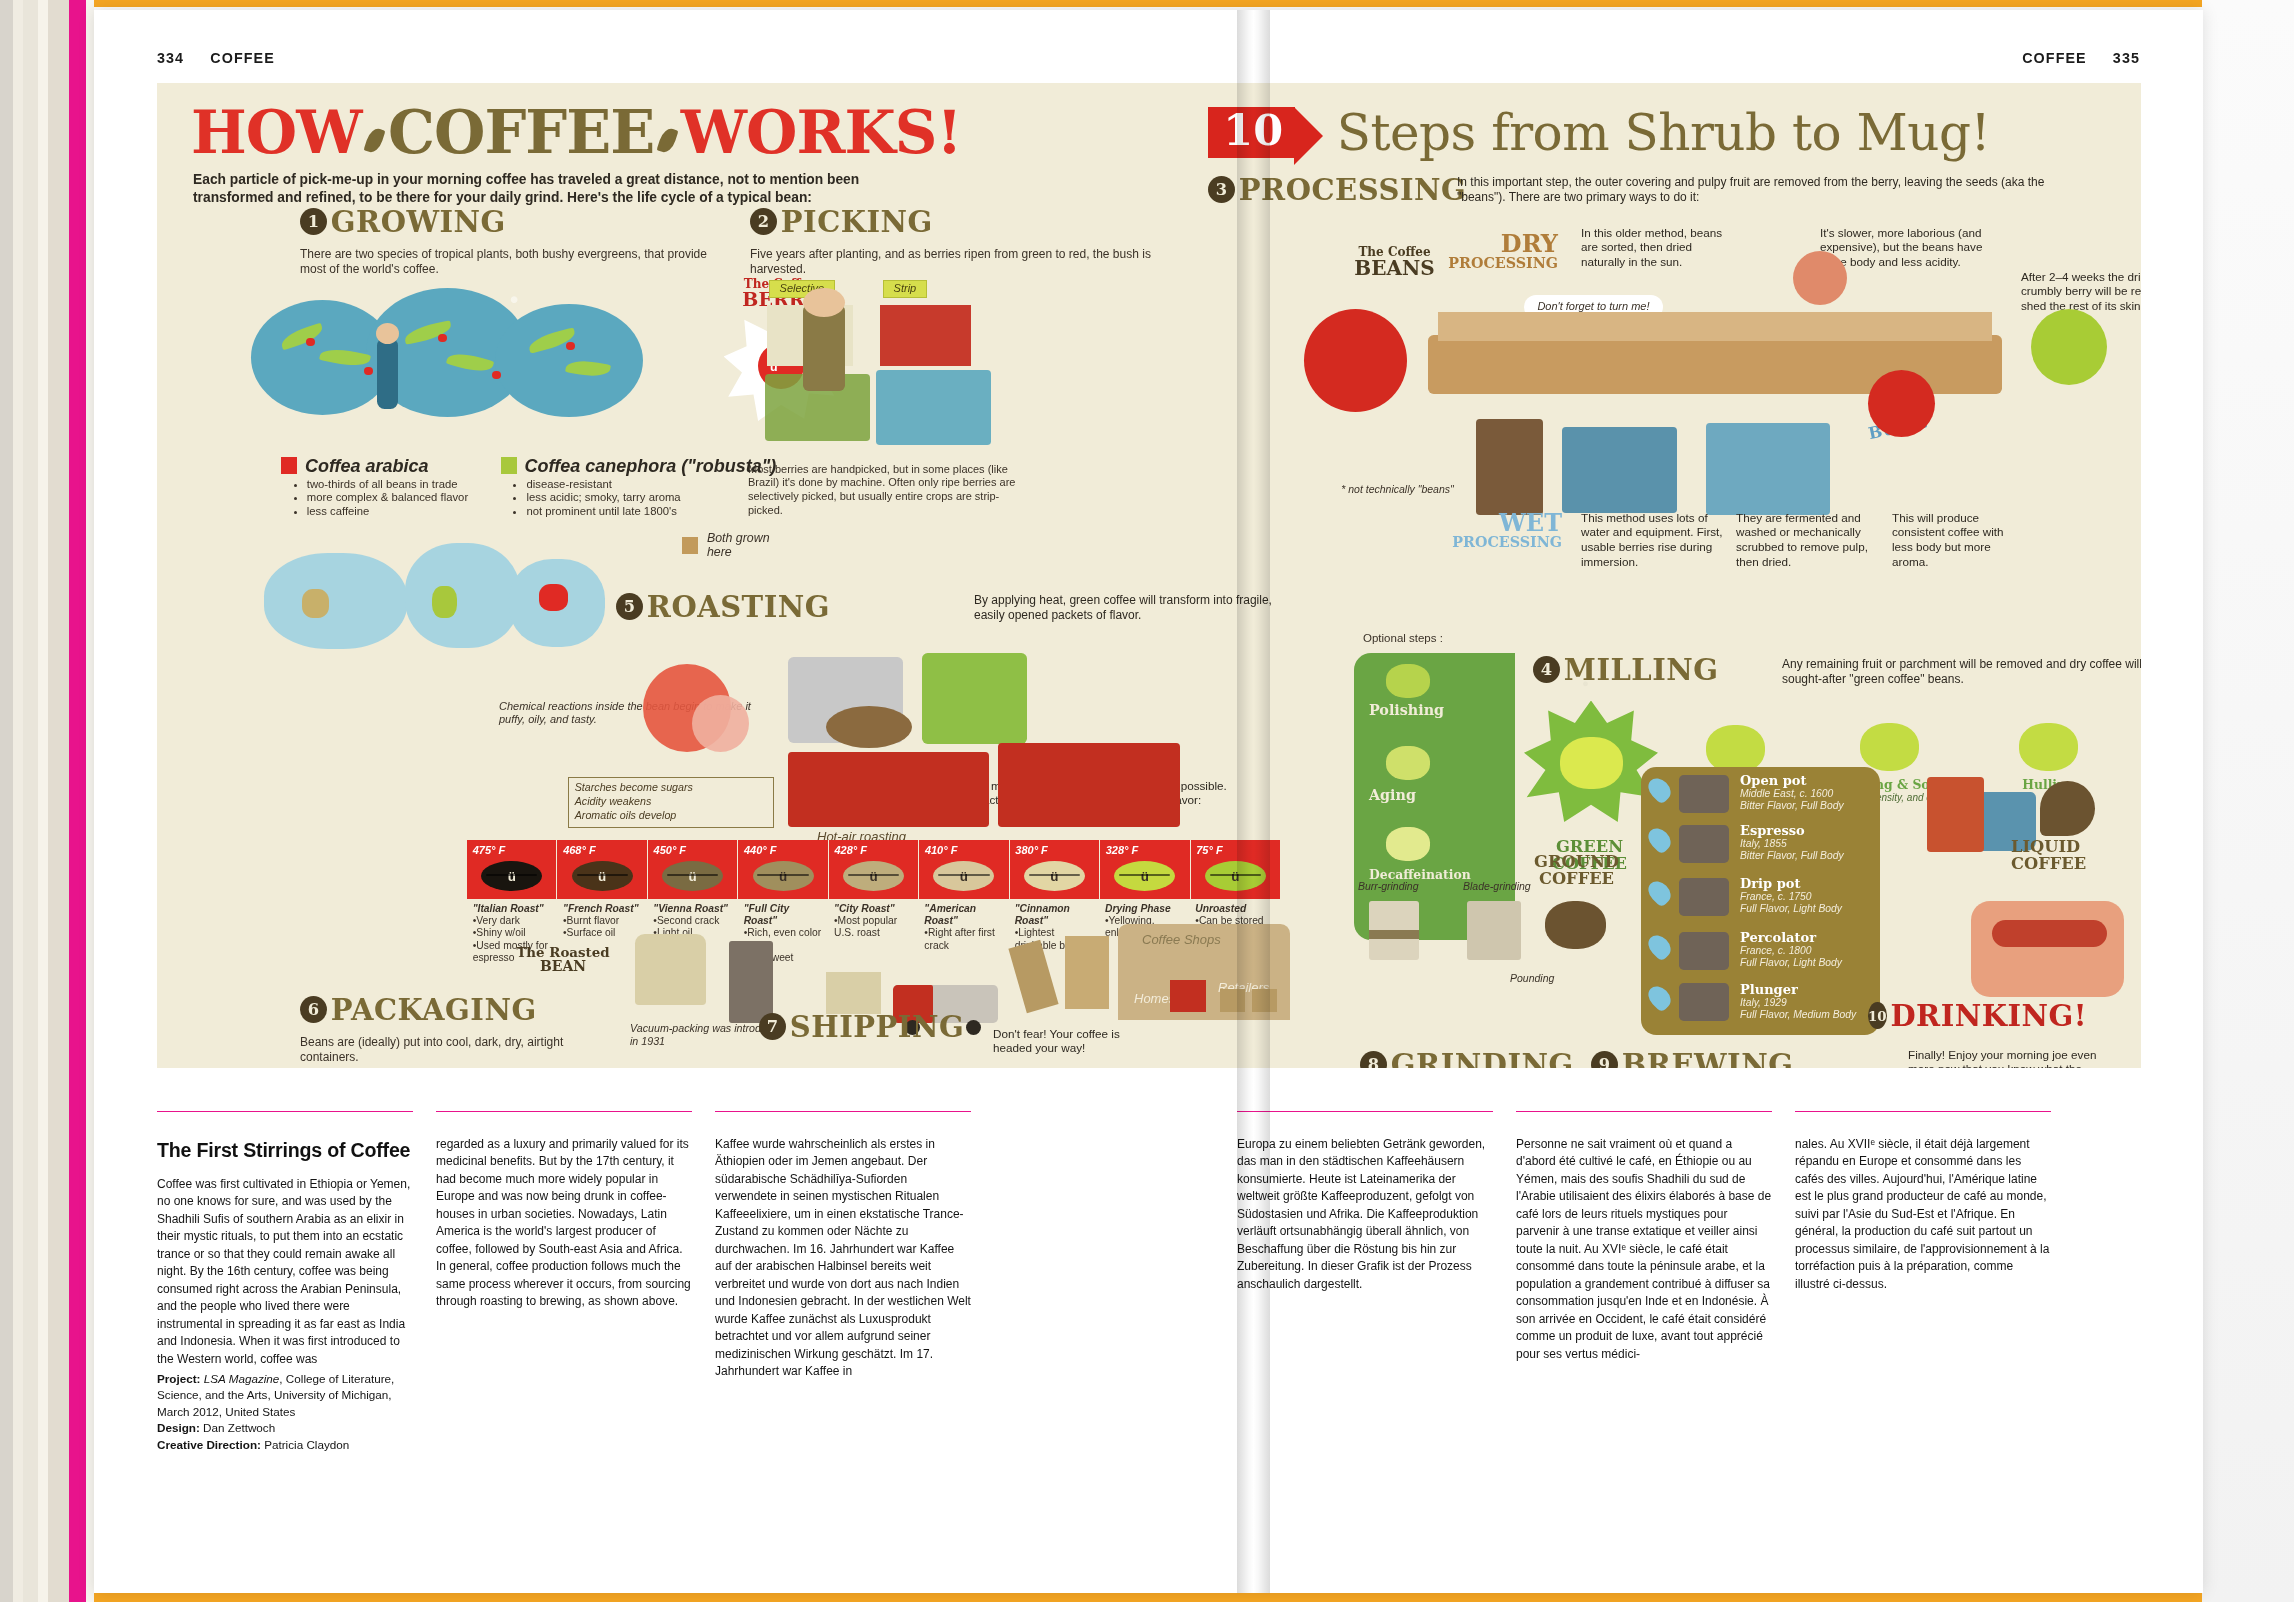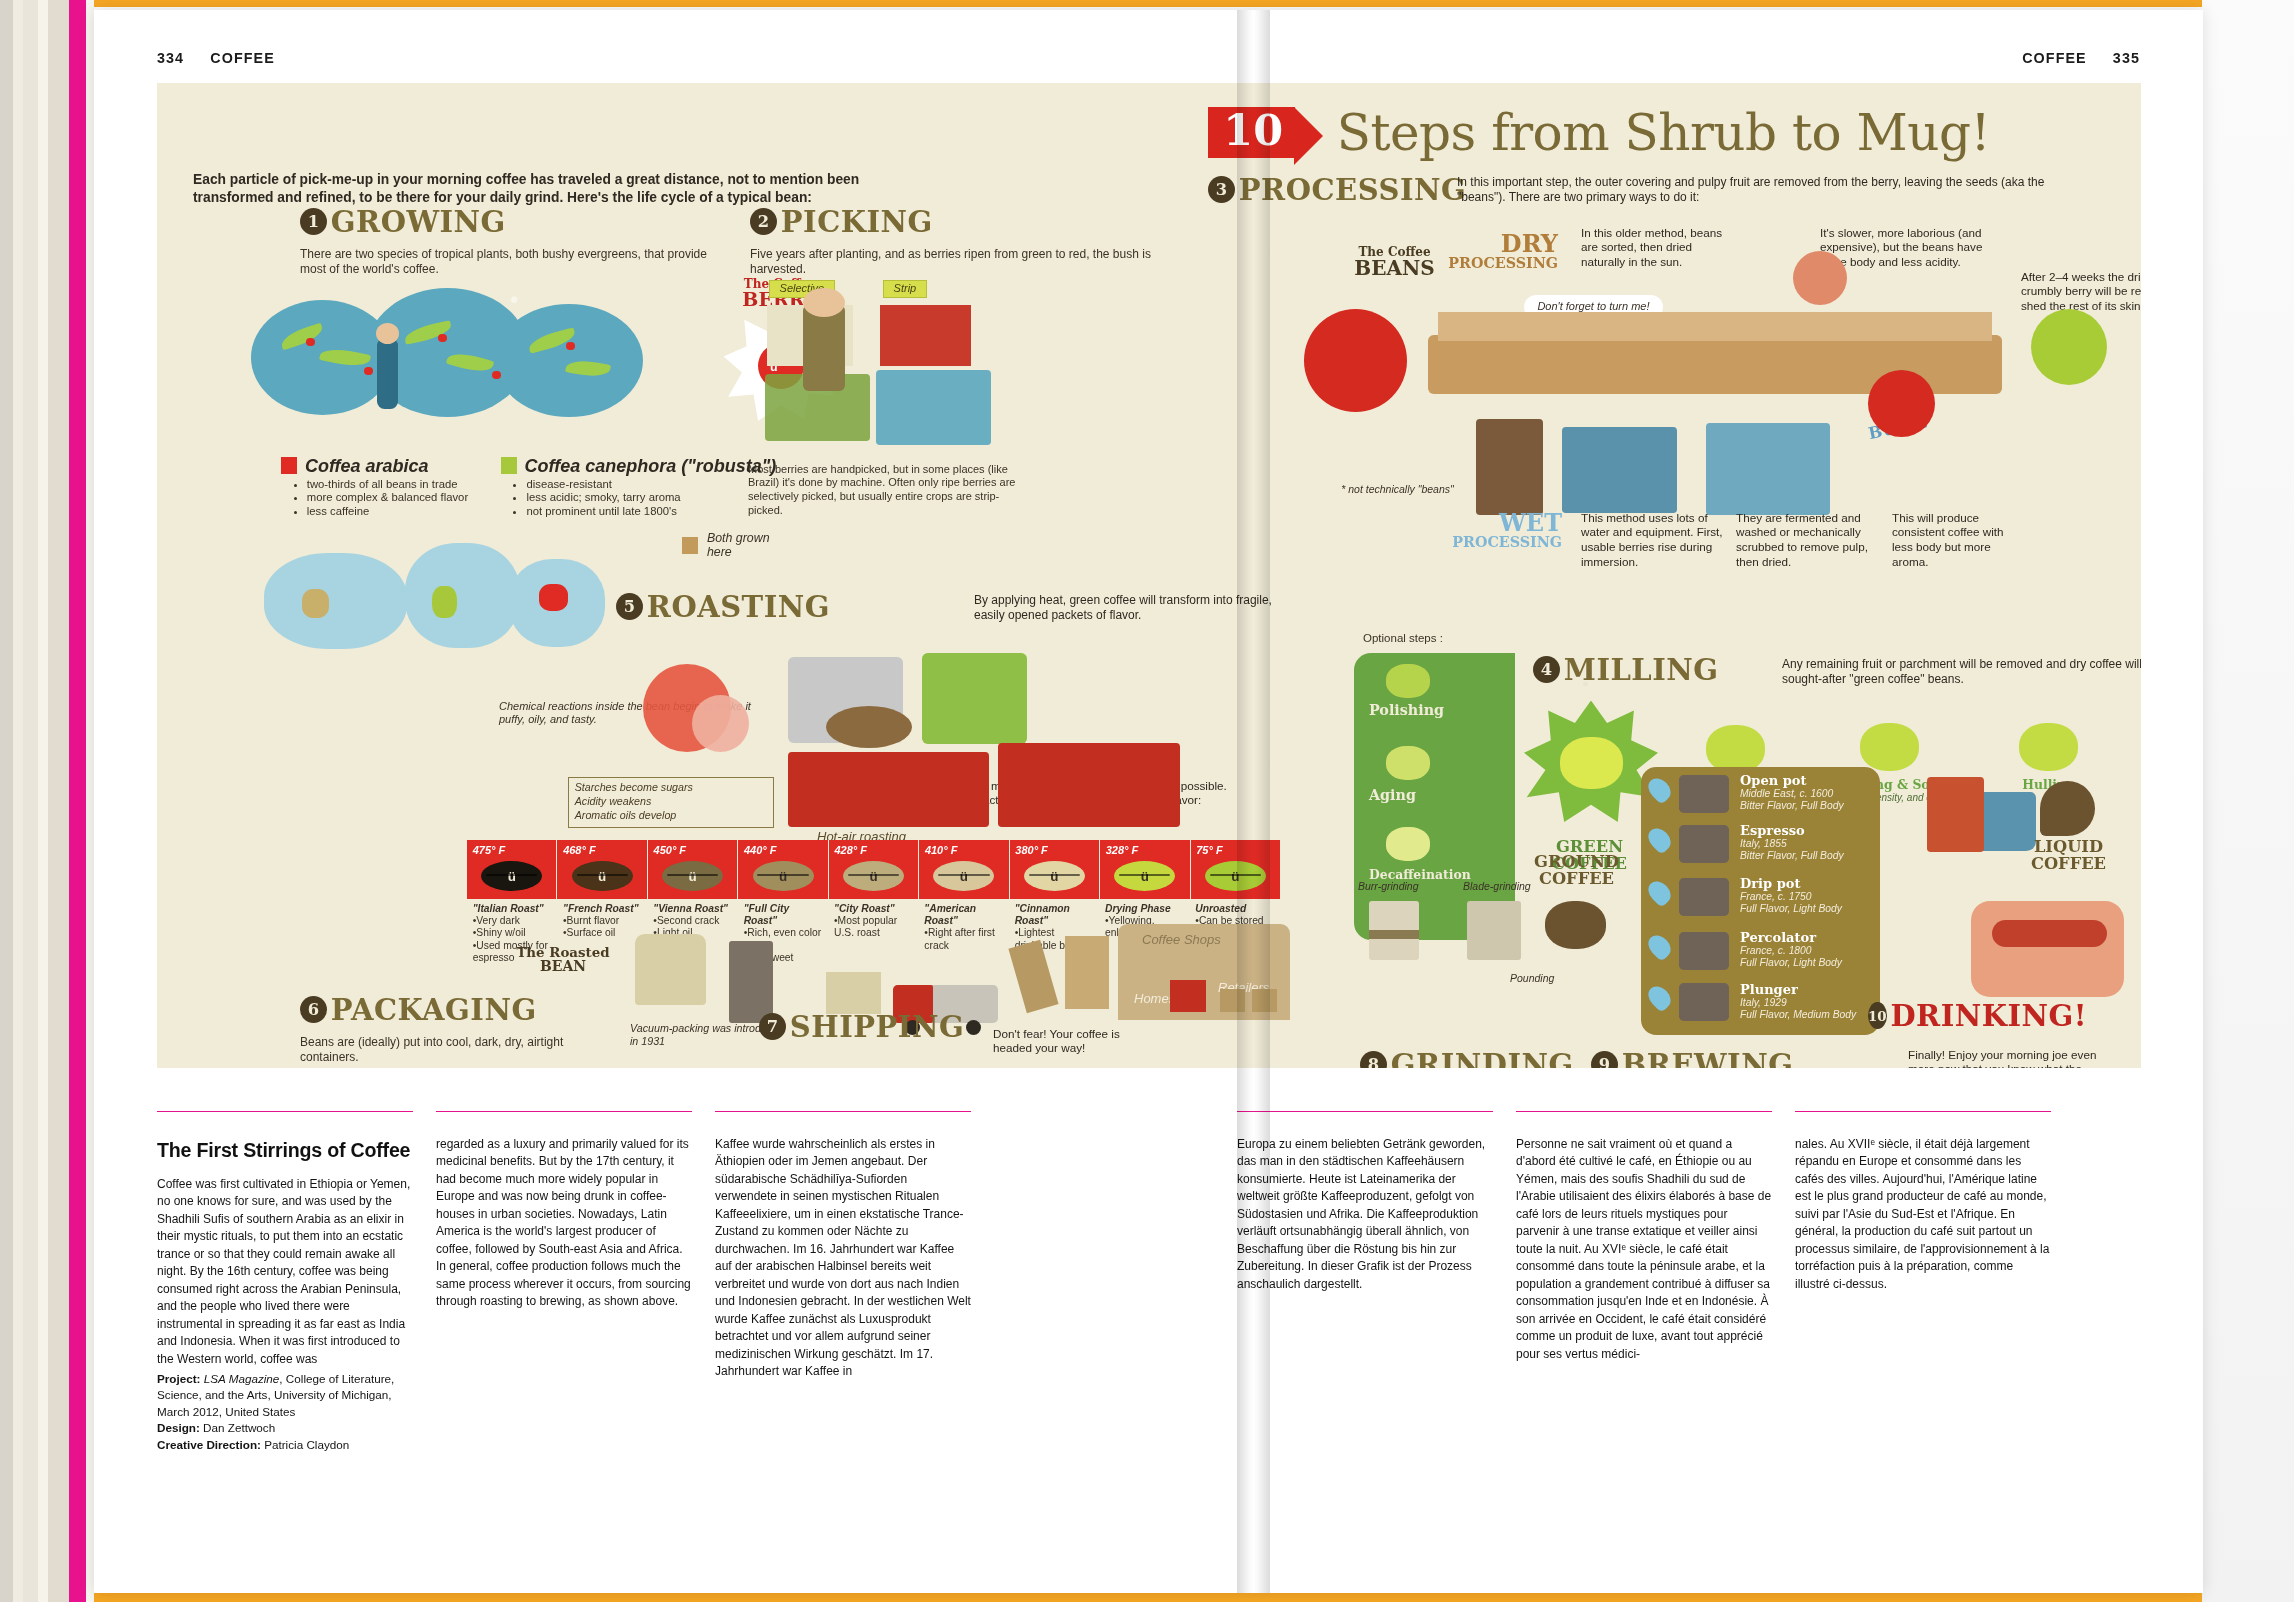--- a/index.html
+++ b/index.html
@@ -195,21 +195,21 @@
   .grindlabel { position:absolute; font-size:10.5px; font-style:italic; color:#3b3228; }
 
   
   #brewpanel { position:absolute; left:1484px; top:684px; width:239px; height:268px;
      background:#9a8236; border-radius:15.3px;}
   .brew-item { position:absolute; left:99px; width:143px; color:#fff; }
   .brew-item b { font-family:"DejaVu Serif",serif; font-size:13px; display:block; }
   .brew-item i { font-size:10.3px; display:block; line-height:1.22; color:#f3eddc;}
   #groundcoffee { position:absolute; left:1362px; top:770px; width:115px; text-align:center;
      font-family:"DejaVu Serif",serif; font-weight:bold; font-size:16.3px; color:#6b5a2e; line-height:1.05;}
-  #liquidcoffee { position:absolute; left:1854px; top:755px; width:115px; text-align:center;
+  #liquidcoffee { position:absolute; left:1854px; top:755px; width:115px; 
      font-family:"DejaVu Serif",serif; font-weight:bold; font-size:16.3px; color:#6b5a2e; line-height:1.05;}
   #pounding { position:absolute; left:1353px; top:889px; font-size:10.5px; font-style:italic; color:#3b3228;}
 
   #sec-grind { position:absolute; left:1203px; top:965px; width:287px;}
   #sec-brew  { position:absolute; left:1434px; top:965px; width:306px;}
   #sec-drink { position:absolute; left:1711px; top:916px; width:191px;}
   #drink-body { position:absolute; left:1751px; top:965px; width:191px; font-size:11.7px; line-height:1.26; color:#2e2921;}
 
   
   #bottom { position:absolute; left:63px; top:1101px; width:1984px; height:459px; }
@@ -247,20 +247,27 @@
       <span class="num">334</span>
       <span>COFFEE</span>
     </div>
     <div class="folio" id="folio-right">
       <span class="num">COFFEE</span>
       <span>335</span>
     </div>
 
     <div id="info">
 
+      <div id="headline">
+        <span class="w1">HOW</span>
+        <span class="bean-sep"></span>
+        <span class="w2">COFFEE</span>
+        <span class="bean-sep"></span>
+        <span class="w3">WORKS!</span>
+      </div>
       <div id="lede">Each particle of pick-me-up in your morning coffee has traveled a great distance, not to mention been transformed and refined, to be there for your daily grind. Here's the life cycle of a typical bean:</div>
 
       <div id="sec-growing">
         <div class="step-head">
           <span class="step-num">1</span>
           <span class="step-title">GROWING</span>
         </div>
         <div class="sec-body body-txt">There are two species of tropical plants, both bushy evergreens, that provide most of the world's coffee.</div>
       </div>
 

